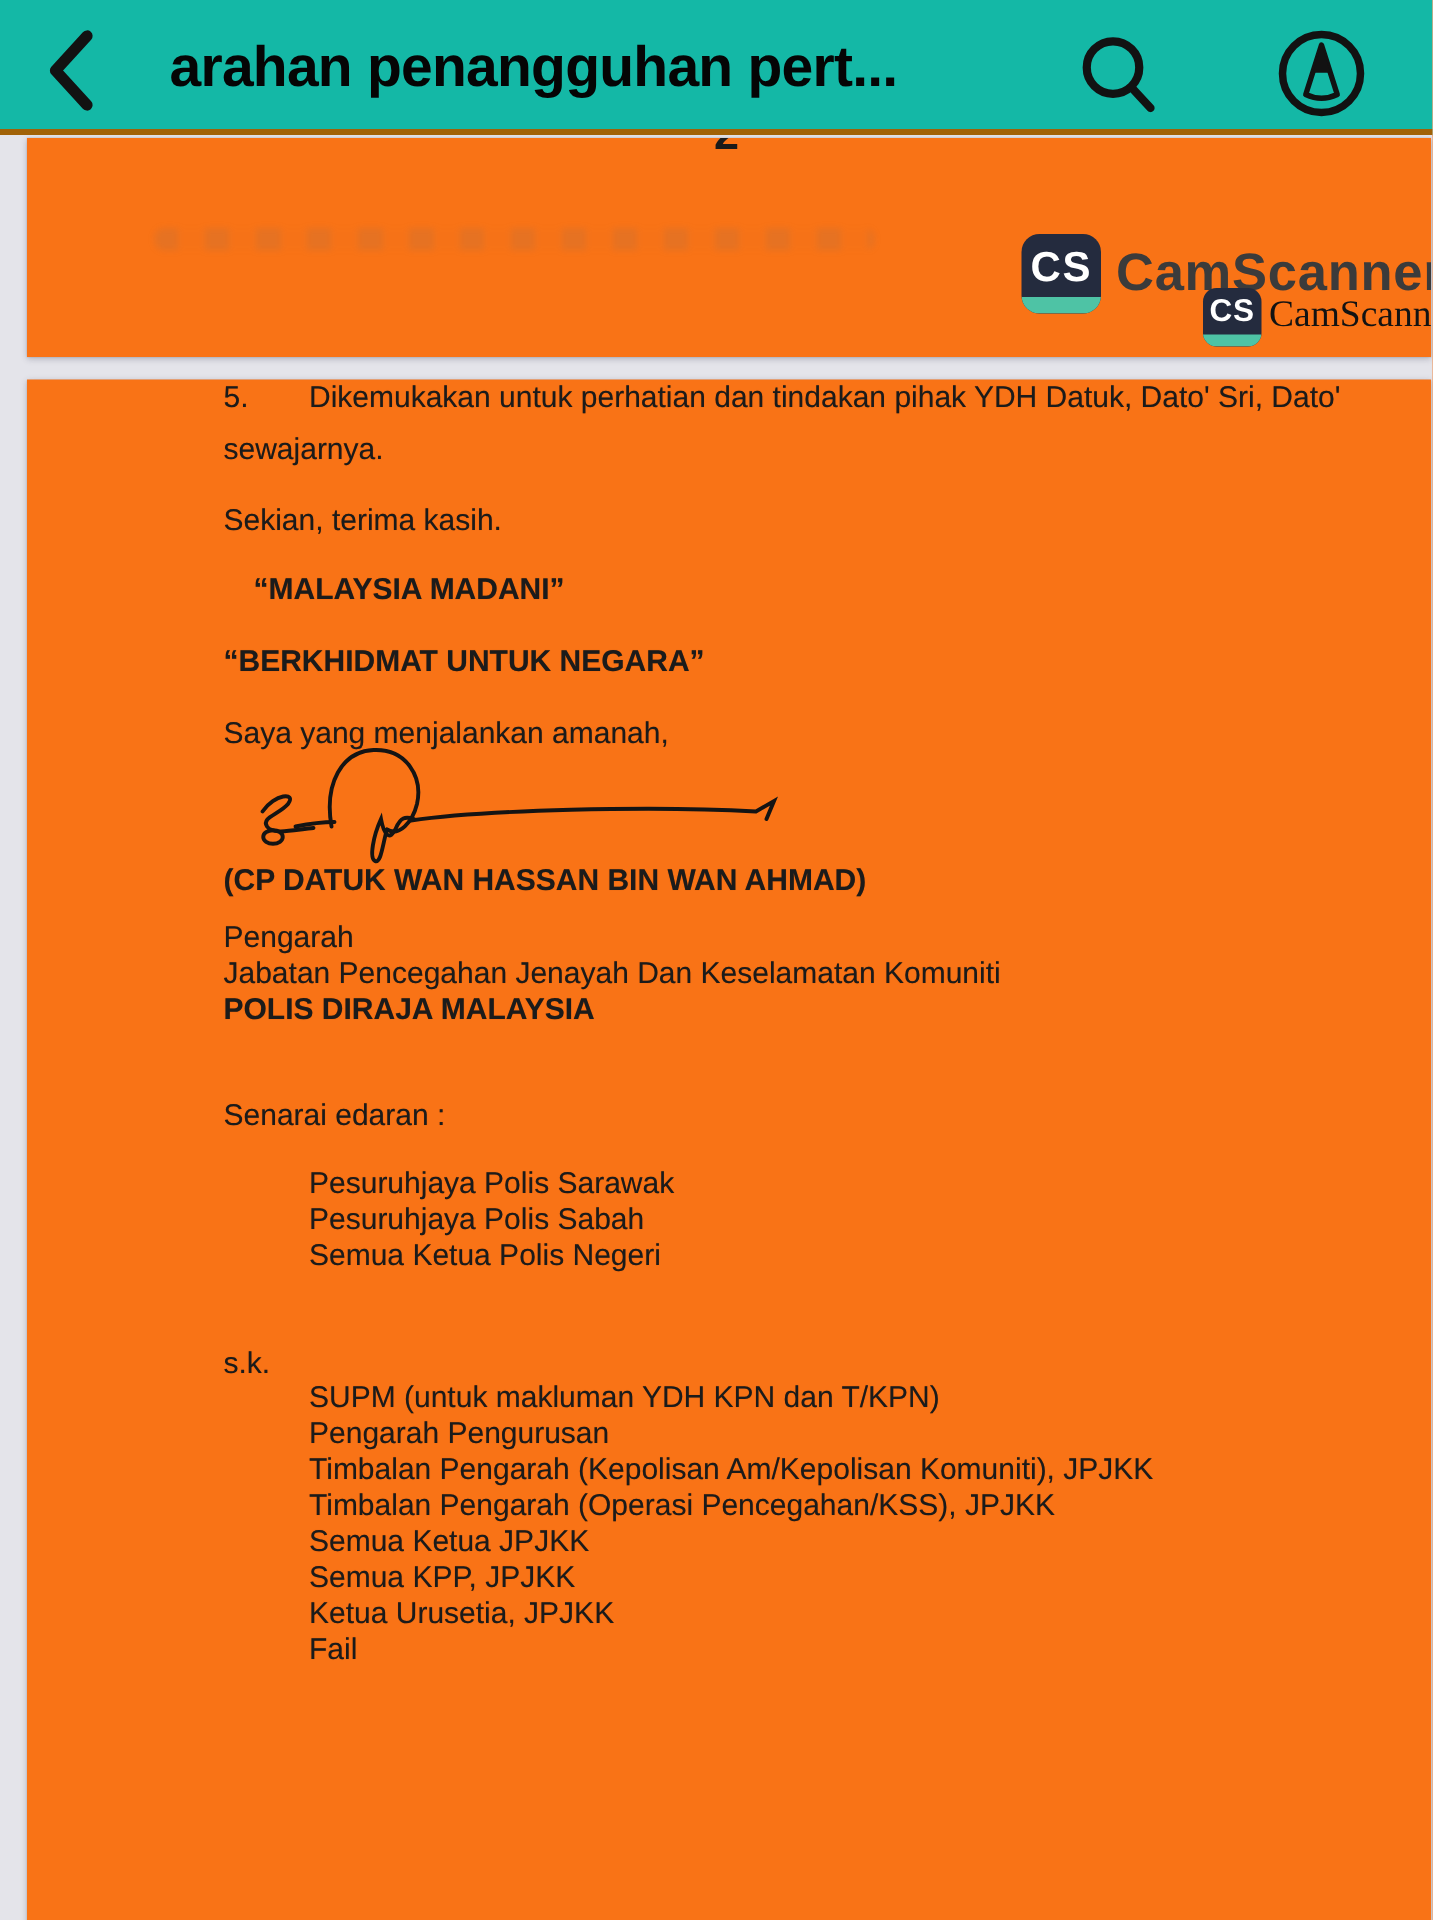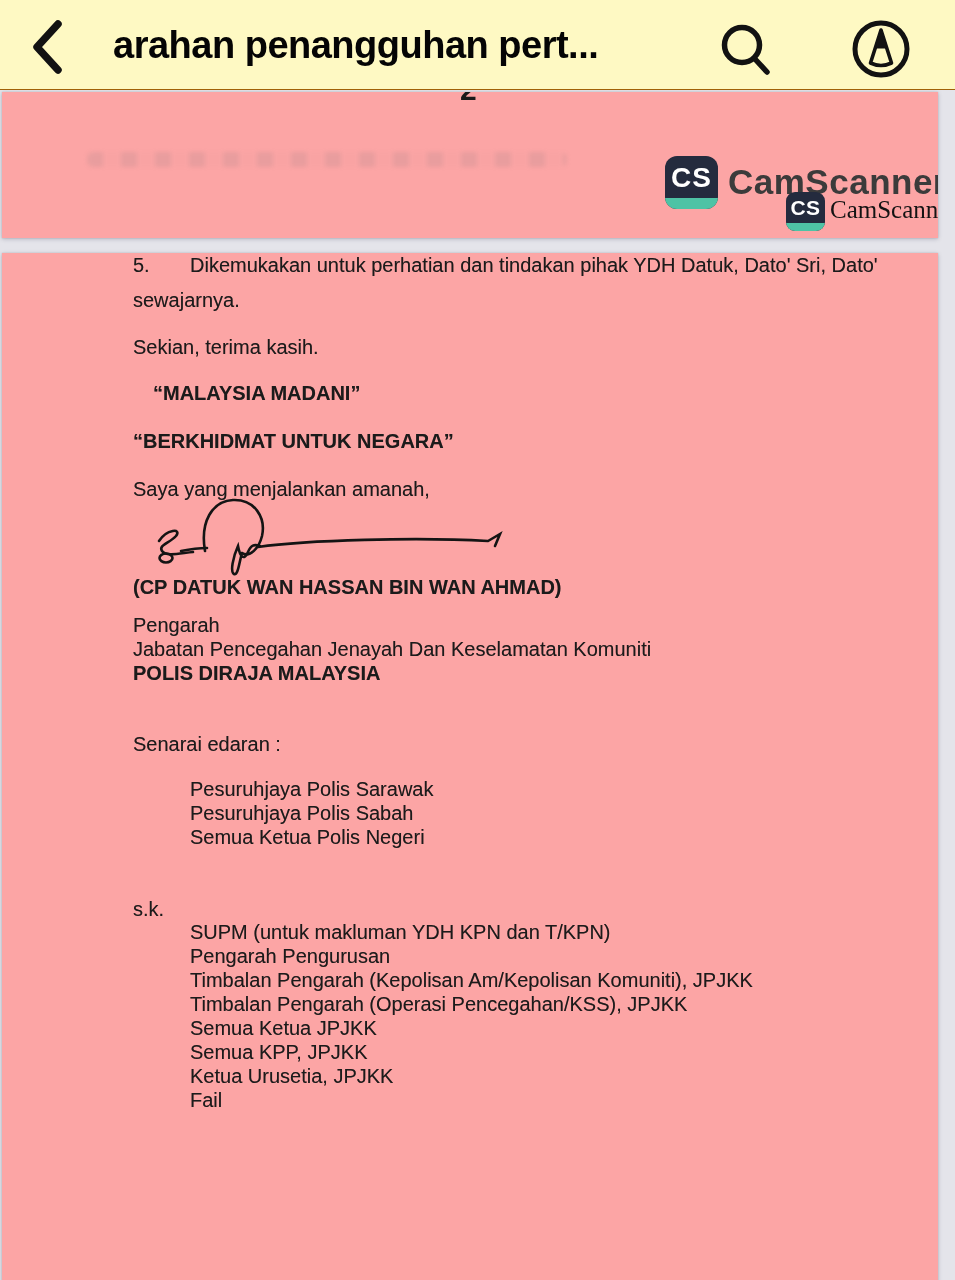--- a/index.html
+++ b/index.html
@@ -2,36 +2,36 @@
 <html><head>
 <meta charset="utf-8">
 <style>
   * { margin:0; padding:0; box-sizing:border-box; }
   html,body { width:955px; height:1280px; overflow:hidden; }
   body { font-family:"Liberation Sans", sans-serif; background:#e4e4ea; position:relative; }
 
   
   .header {
     position:absolute; top:0; left:0; width:955px; height:90px;
-    background:#fef9c3; border-bottom:1px solid #a16207; z-index:20;
+    background:#14b8a6; border-bottom:4px solid #a16207; z-index:20;
   }
   .back-btn { position:absolute; left:28px; top:19px; width:40px; height:56px; cursor:pointer; }
   .hdr-title {
     position:absolute; left:113px; top:24px; width:590px;
     font-size:38px; font-weight:700; color:#050505; letter-spacing:-0.5px;
     white-space:nowrap; overflow:hidden;
   }
   .search-btn { position:absolute; left:716px; top:20px; width:58px; height:58px; cursor:pointer; }
   .annotate-btn { position:absolute; left:850px; top:18px; width:62px; height:62px; cursor:pointer; }
 
   
   .viewer { position:absolute; top:91px; left:0; width:955px; height:1189px; background:#e4e4ea; }
 
   .page {
-    position:absolute; left:2px; width:936px; background:#fca5a5;
+    position:absolute; left:18px; width:936px; background:#f97316;
     box-shadow:0 1px 4px rgba(55,55,80,0.28), 0 0 1px rgba(0,0,0,0.18);
   }
   .page-prev { top:1px; height:146px; overflow:hidden; }
   .page-main { top:162px; height:1110px; overflow:hidden; }
 
   
   .pagenum-frag {
     position:absolute; left:458px; top:-19px; font-size:30px; font-weight:700; color:#1a1a1a;
   }
   .scan-smudge {

